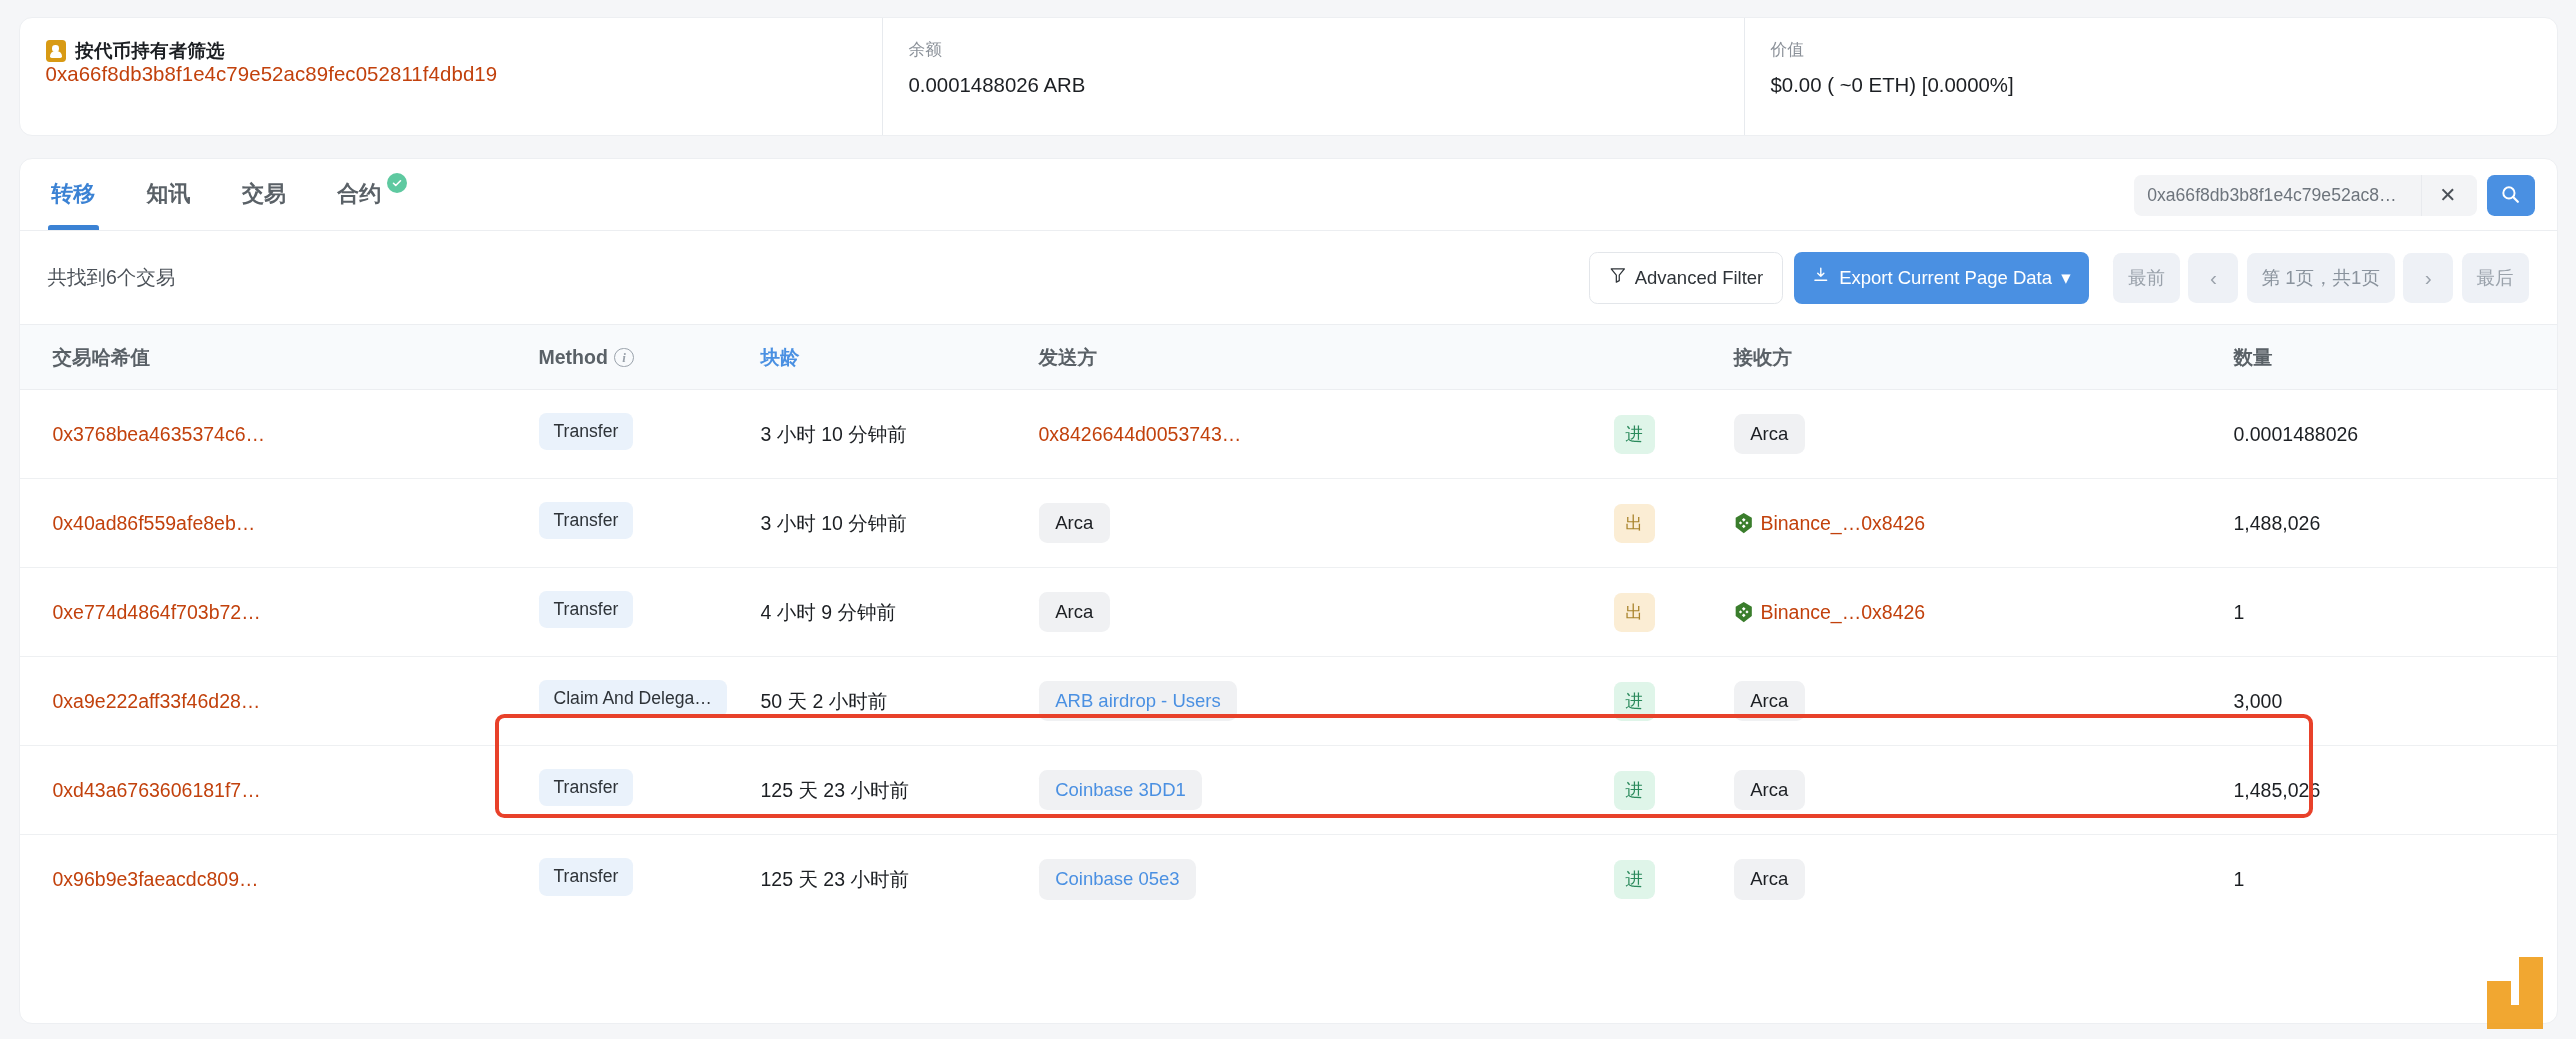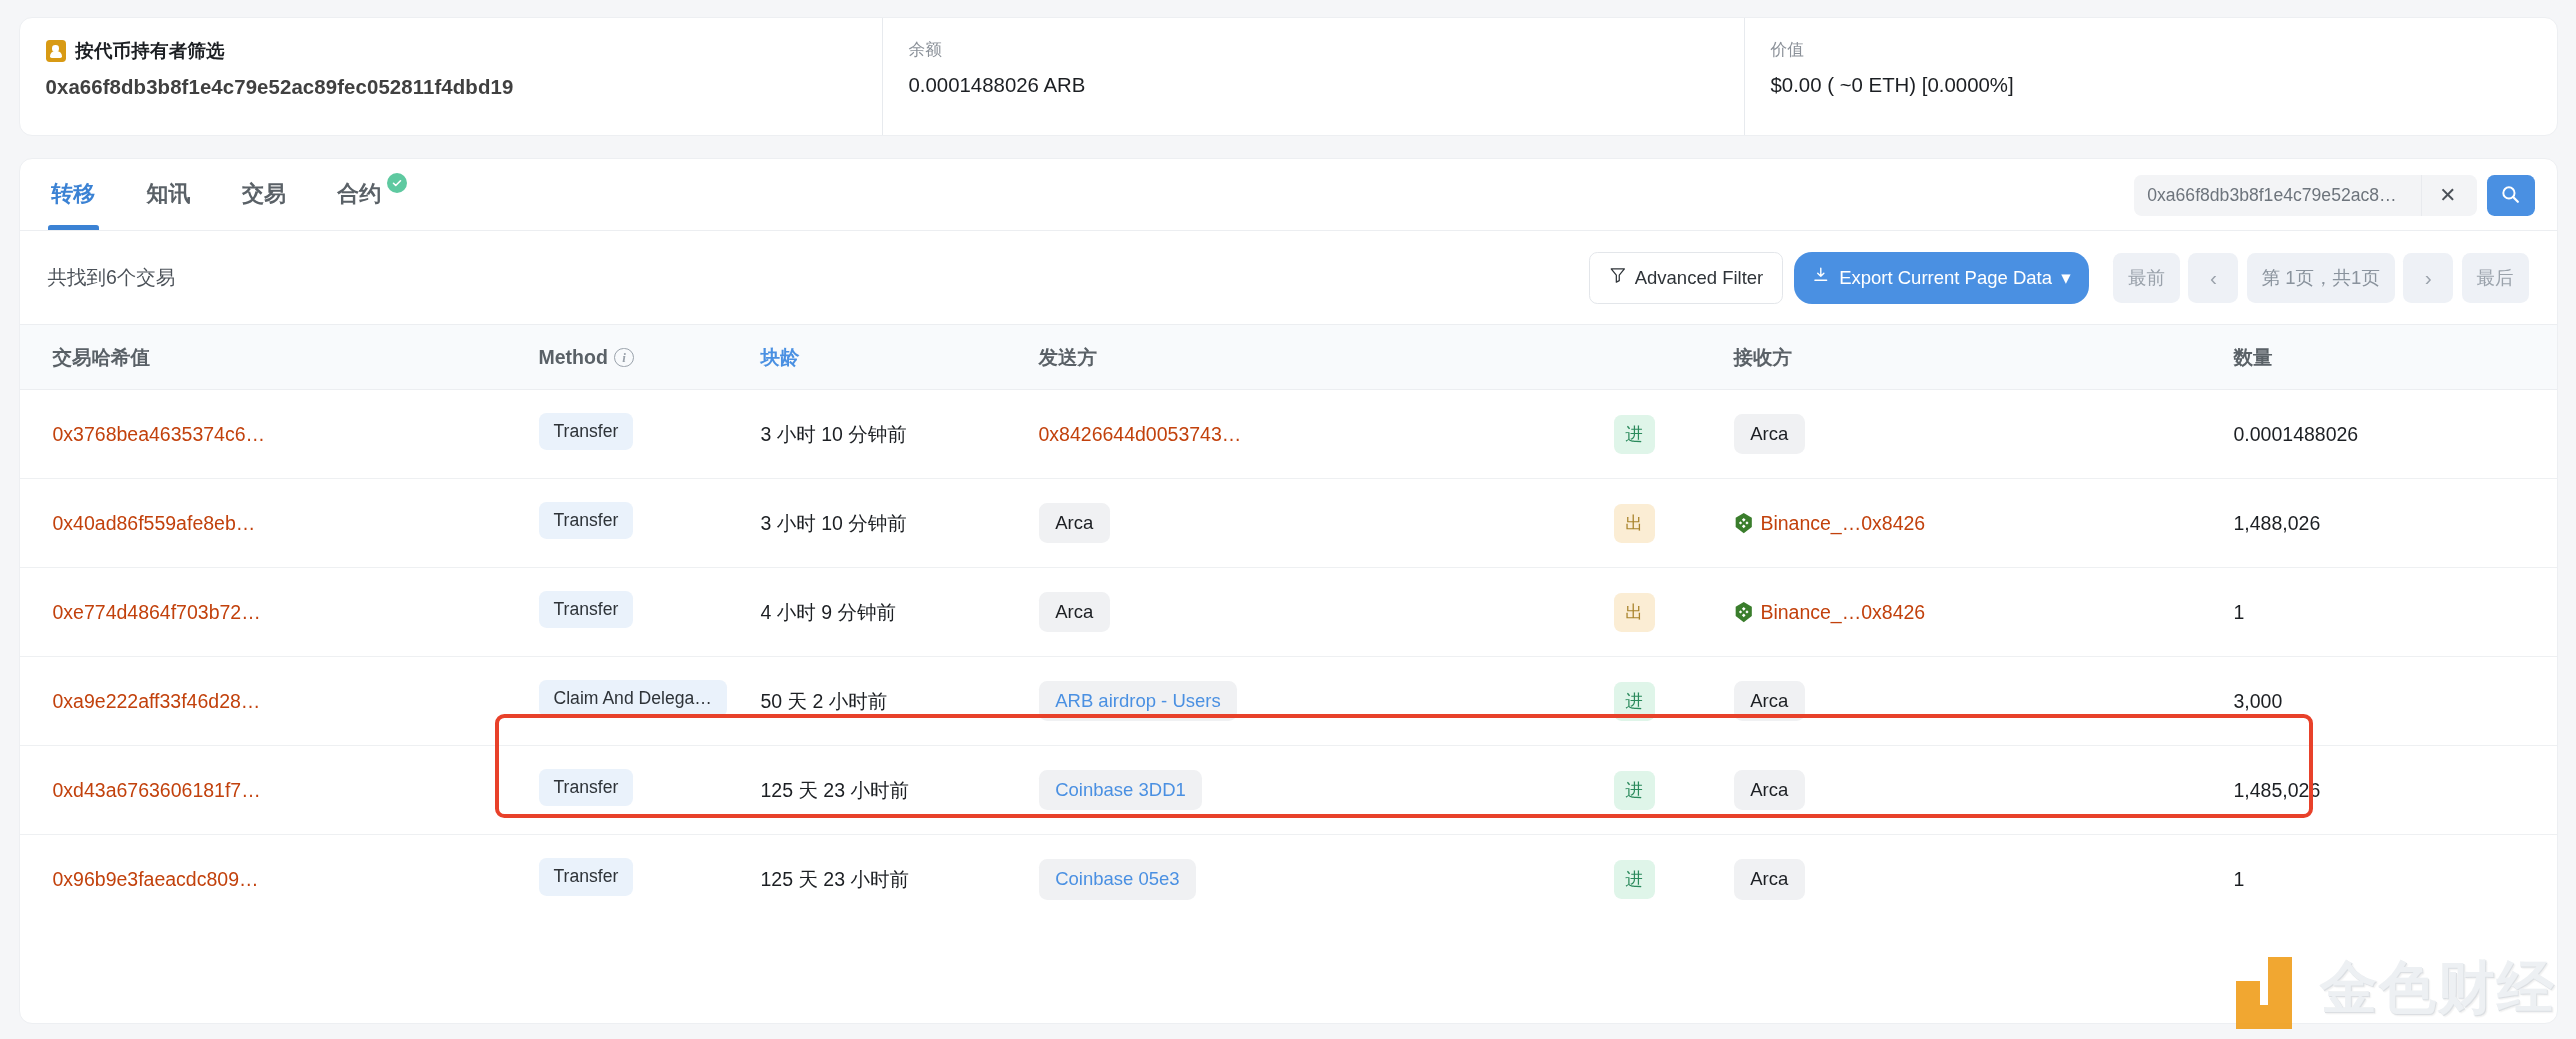--- a/index.html
+++ b/index.html
@@ -32,22 +32,22 @@
     display: inline-flex; align-items: center; justify-content: center;
     flex: none;
   }
   .holder-icon .dot { width: 6.5px; height: 6.5px; border-radius: 50%; background: #fff; margin-top:-4.6px;}
   .holder-icon .body {
     position: absolute; width: 12px; height: 6.5px;
     background: #fff; border-radius: 5.6px 5.6px 1.9px 1.9px; margin-top: 8.3px;
   }
   .holder-title { font-size: 18.5px; font-weight: 700; color: #1c1f23; letter-spacing: 0.2px; }
   .holder-addr {
-    margin-top: 13px; font-size: 20.4px; font-weight: 700;
-    color: #404040; letter-spacing: 0.1px; cursor: pointer;
+    font-size: 20.4px; font-weight: 400;
+    color: #c2410c; letter-spacing: 0.1px; cursor: pointer;
   }
   .sum-label { font-size: 16.7px; color: #8b9199; }
   .sum-value { margin-top: 13px; font-size: 20.4px; color: #1c1f23; }
 
   
   .main-card {
     position: absolute; left: 18.5px; top: 158px; width: 2539px; height: 866px;
     background: #ffffff; border: 0.9px solid #edeff2;
     border-radius: 13px; overflow: hidden;
   }
@@ -109,21 +109,21 @@
   .found-text { font-size: 19.5px; color: #4b5158; }
   .tools { margin-left: auto; display: flex; align-items: center; gap: 11px; }
   .btn-filter {
     display: flex; align-items: center; gap: 8.3px;
     height: 52px; padding: 0 18.5px; border-radius: 8.3px;
     background: #fff; border: 0.9px solid #e3e6ea;
     font-size: 18.5px; color: #2e3338; cursor: pointer;
   }
   .btn-export {
     display: flex; align-items: center; gap: 9.3px;
-    height: 52px; padding: 0 18.5px; border-radius: 18px;
+    height: 52px; padding: 0 18.5px; border-radius: 8px;
     background: #4a90e2; color: #fff; font-size: 18.5px;
     border: 0; cursor: pointer; font-family: inherit;
   }
   .pager { display: flex; align-items: center; gap: 8.3px; margin-left: 13px; justify-content: center; }
   .pg {
     height: 50px; min-width: 50px; padding: 0 15px; border-radius: 8.3px;
     background: #eef1f6; color: #9aa2ab; font-size: 18.5px;
     display: flex; align-items: center; justify-content: center;
     cursor: pointer; user-select: none;
   }
@@ -411,17 +411,16 @@
     <div class="redbox"></div>
   </div>
 
   <div class="watermark">
     <div class="wm-logo">
       <span class="jfoot"></span>
         <span class="jbar"></span>
       <span class="sq1"></span>
         <span class="sq2"></span>
     </div>
-    <div class="wm-text">金色财经</div>
   </div>
 
 </div>
 
 
 </body></html>

